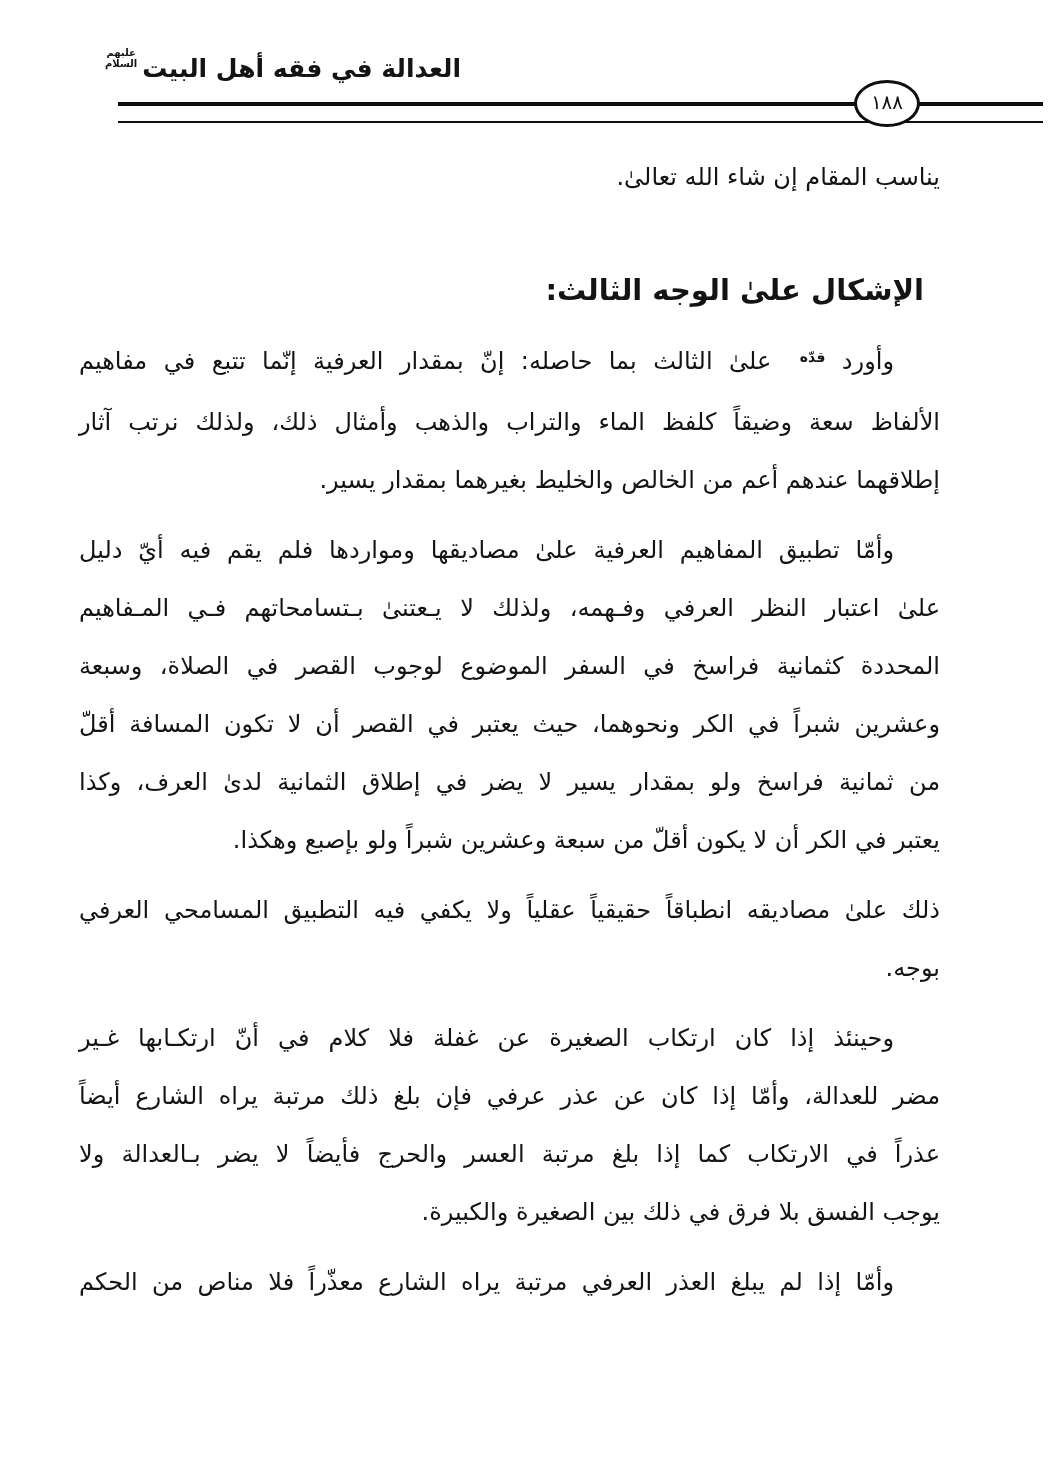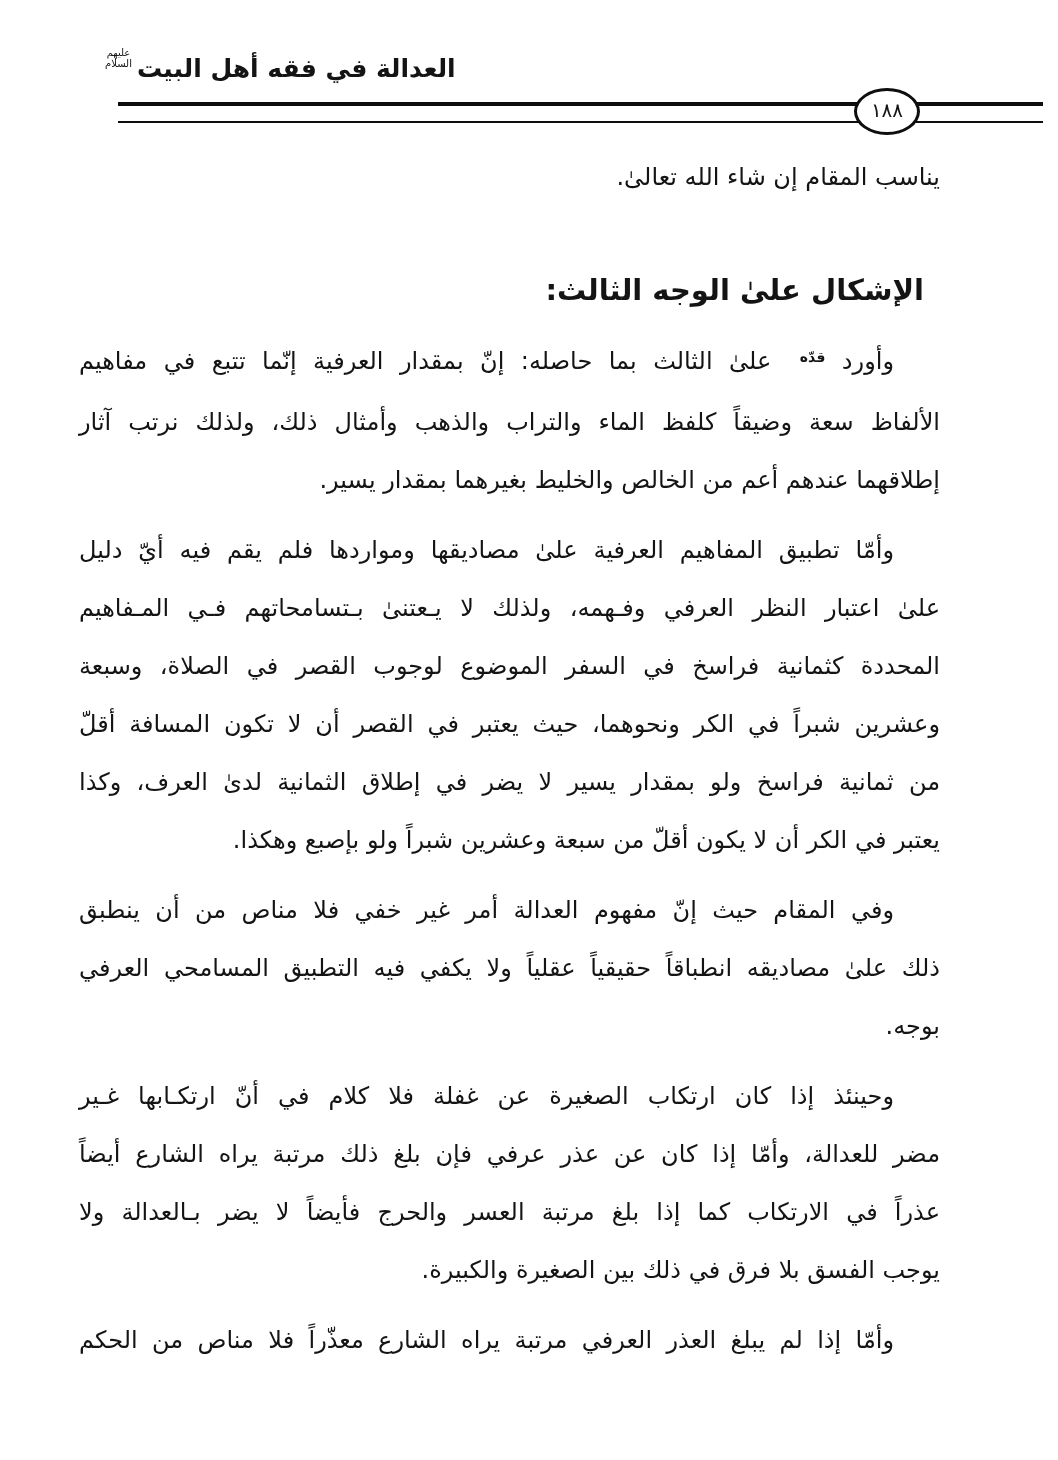--- a/index.html
+++ b/index.html
@@ -27,35 +27,35 @@
     font-size: 25px;
     font-weight: 700;
     letter-spacing: 0.5px;
   }
   .honorific-stack {
     display: inline-block;
     vertical-align: top;
     margin-top: -6px;
     margin-inline-start: 5px;
     font-size: 10px;
-    font-weight: 400;
+    font-weight: 700;
     line-height: 1.05;
     text-align: center;
   }
   .honorific-stack span { display: block; }
 
   
   .rule { position: absolute; left: 118px; right: 15px; background: #0e0e0e; }
   .rule-thick { top: 102px; height: 4px; }
   .rule-thin  { top: 121px; height: 2px; }
 
   
   .page-number-oval {
     position: absolute;
-    top: 88px;
+    top: 80px;
     right: 138px;
     width: 66px;
     height: 47px;
     background: #ffffff;
     border: 3px solid #0e0e0e;
     border-radius: 50%;
     display: flex;
     align-items: center;
     justify-content: center;
     z-index: 2;
@@ -137,21 +137,20 @@
     <section class="para">
       <p class="line first">وأمّا تطبيق المفاهيم العرفية علىٰ مصاديقها ومواردها فلم يقم فيه أيّ دليل</p>
       <p class="line">علىٰ اعتبار النظر العرفي وفـهمه، ولذلك لا يـعتنىٰ بـتسامحاتهم فـي المـفاهيم</p>
       <p class="line">المحددة كثمانية فراسخ في السفر الموضوع لوجوب القصر في الصلاة، وسبعة</p>
       <p class="line">وعشرين شبراً في الكر ونحوهما، حيث يعتبر في القصر أن لا تكون المسافة أقلّ</p>
       <p class="line">من ثمانية فراسخ ولو بمقدار يسير لا يضر في إطلاق الثمانية لدىٰ العرف، وكذا</p>
       <p class="line last">يعتبر في الكر أن لا يكون أقلّ من سبعة وعشرين شبراً ولو بإصبع وهكذا.</p>
     </section>
 
     <section class="para">
-      <p class="line first">وفي المقام حيث إنّ مفهوم العدالة أمر غير خفي فلا مناص من أن ينطبق</p>
       <p class="line">ذلك علىٰ مصاديقه انطباقاً حقيقياً عقلياً ولا يكفي فيه التطبيق المسامحي العرفي</p>
       <p class="line last">بوجه.</p>
     </section>
 
     <section class="para">
       <p class="line first">وحينئذ إذا كان ارتكاب الصغيرة عن غفلة فلا كلام في أنّ ارتكـابها غـير</p>
       <p class="line">مضر للعدالة، وأمّا إذا كان عن عذر عرفي فإن بلغ ذلك مرتبة يراه الشارع أيضاً</p>
       <p class="line">عذراً في الارتكاب كما إذا بلغ مرتبة العسر والحرج فأيضاً لا يضر بـالعدالة ولا</p>
       <p class="line last">يوجب الفسق بلا فرق في ذلك بين الصغيرة والكبيرة.</p>
     </section>

